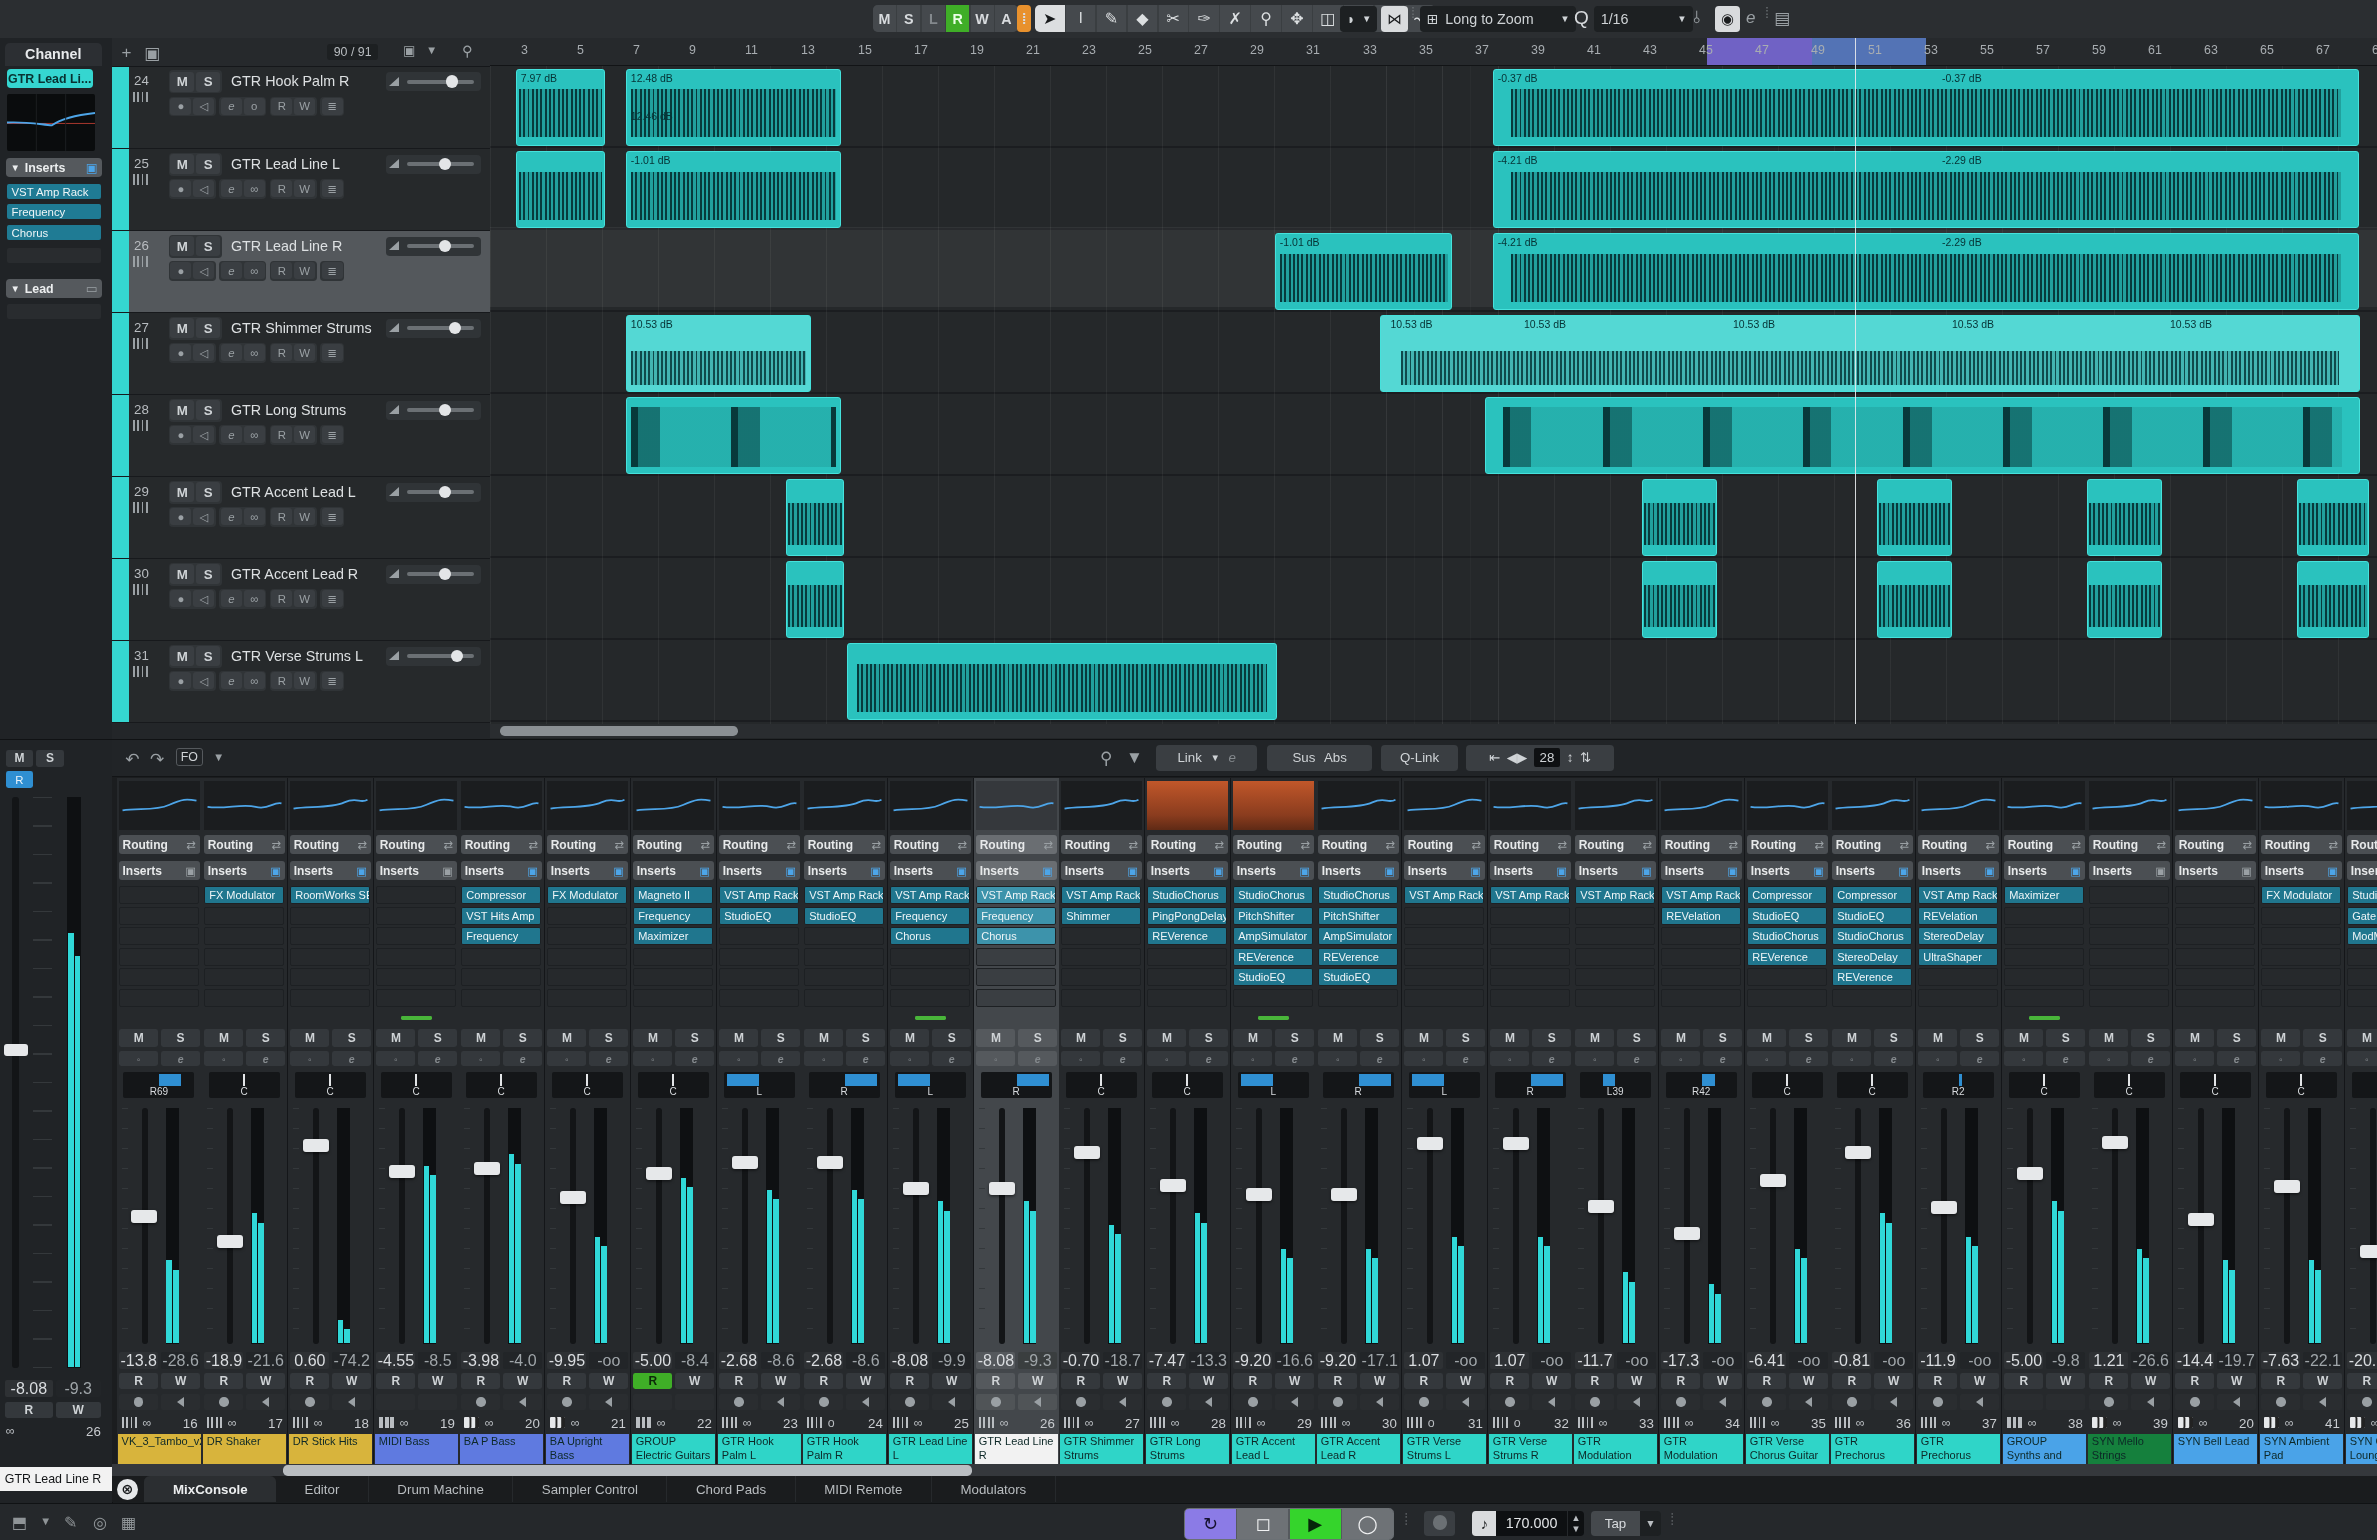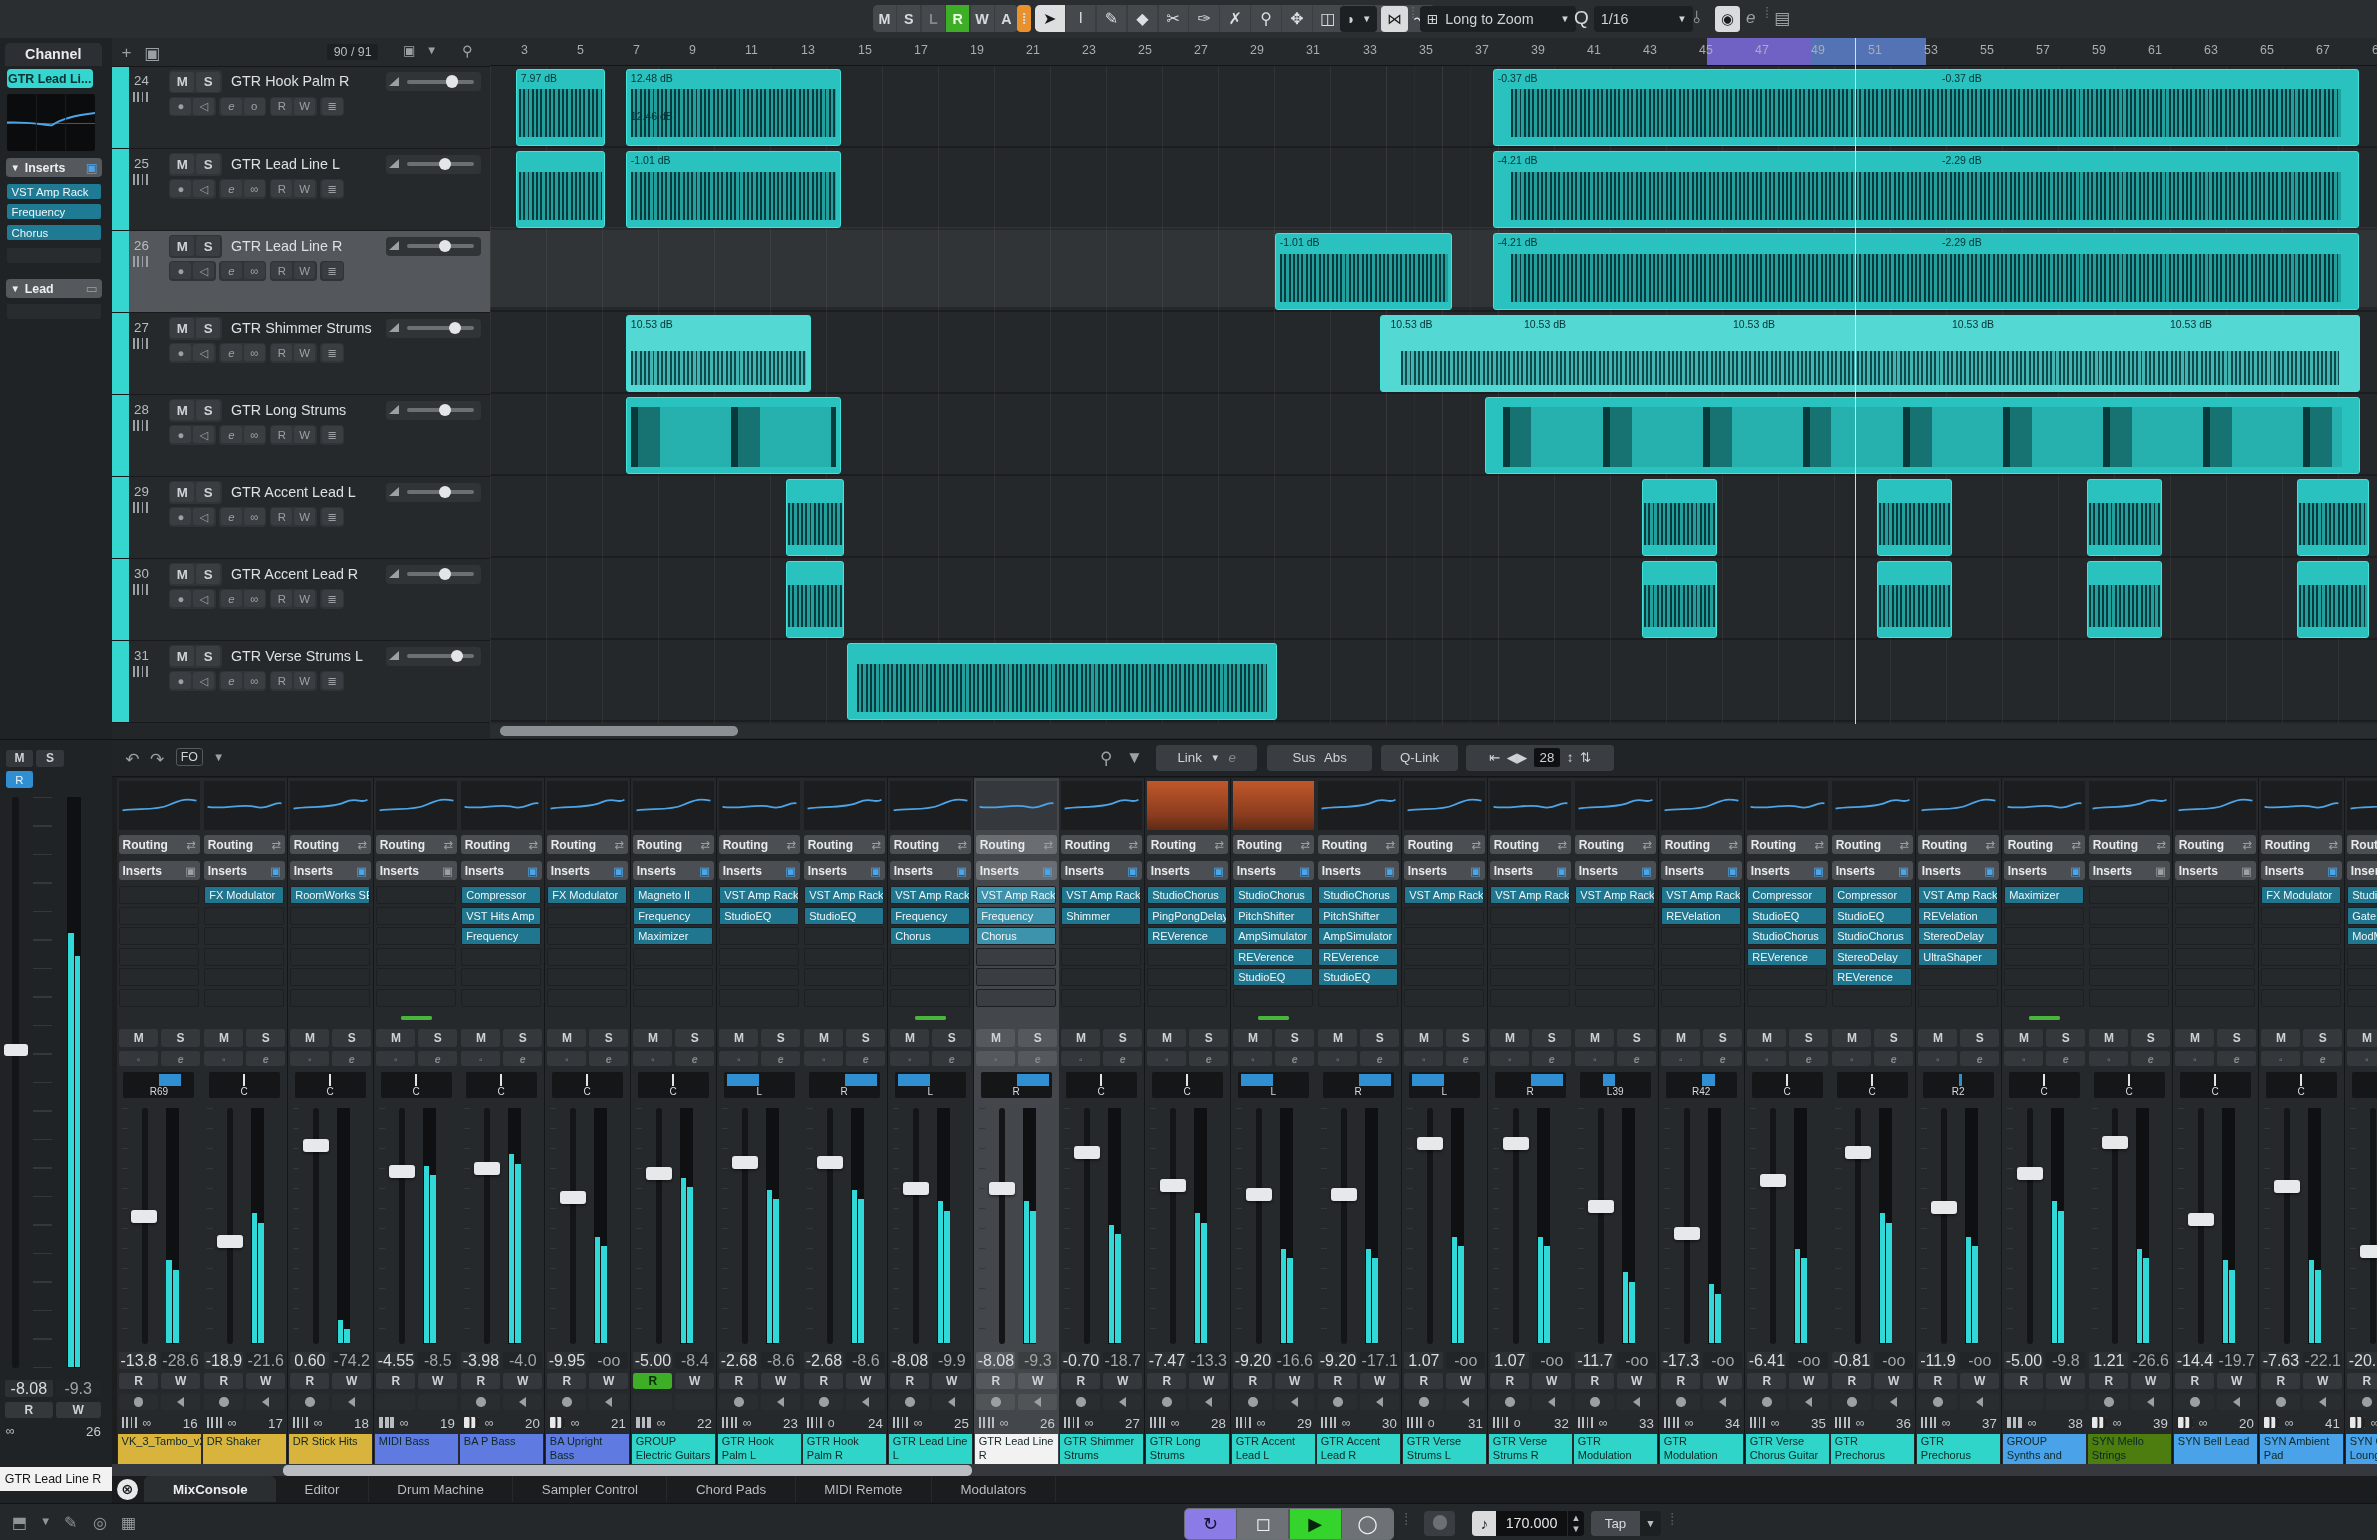--- a/index.html
+++ b/index.html
@@ -2030,21 +2030,21 @@
             </s>
             <s>
               <span class="spk"></span>
             </s>
           </div>
           <div class="typ" style="top: 637px;">
             <div class="ticon midi"></div>
             <span class="st">∞</span>
             <span class="nm">39</span>
           </div>
-          <div class="cname" style="top: 656px; background: #4d7c0f;">SYN Mello Strings</div>
+          <div class="cname" style="top: 656px; background: #15803d;">SYN Mello Strings</div>
         </div>
         <div class="strip" style="left: 2061px;">
           <div class="thumb"><svg width="81" height="49" viewBox="0 0 178 110">
               <path d="M6 66 C 40 60, 80 68, 110 54 S 150 40, 172 44" stroke="#4da5e8" stroke-width="4" fill="none"></path>
             </svg></div>
           <div class="rackhdr" style="top: 57px;">Routing<span class="ric">⇄</span></div>
           <div class="rackhdr" style="top: 83px;">Inserts<span class="ric">▣</span></div>
           <div class="slot" style="top: 108px;"></div>
           <div class="slot" style="top: 129px;"></div>
           <div class="slot" style="top: 149px;"></div>

